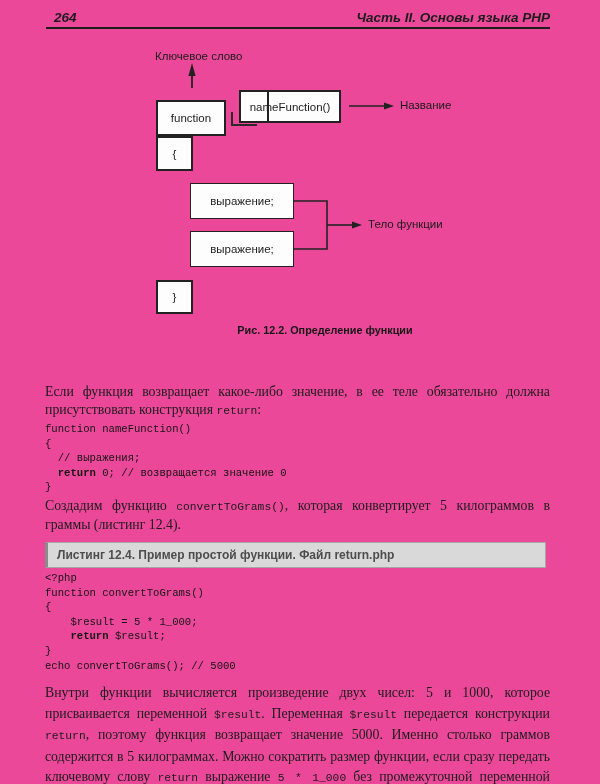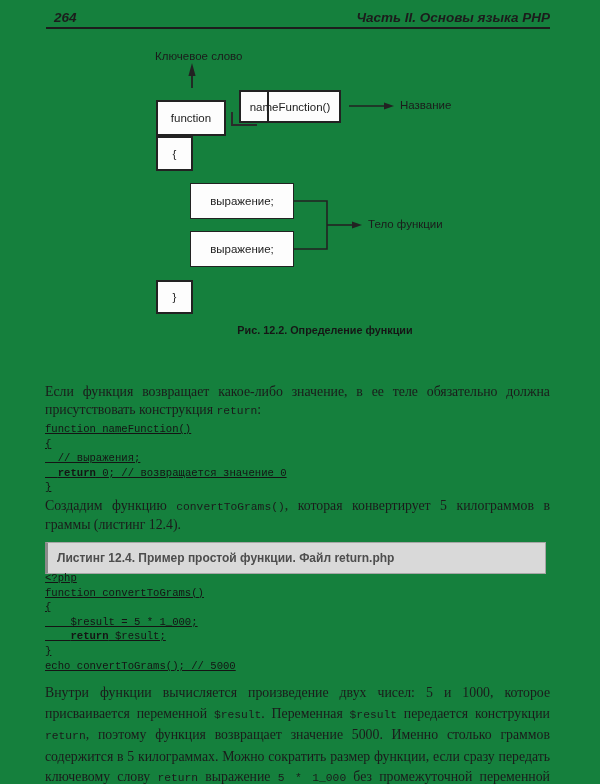--- a/index.html
+++ b/index.html
@@ -1,16 +1,16 @@
 <!DOCTYPE html>
 <html><head>
 <meta charset="utf-8">
 <style>
   html,body{margin:0;padding:0;background:#ffffff;}
-  .page{position:relative;width:600px;height:784px;background:#15803d;overflow:hidden;
+  .page{position:relative;width:600px;height:784px;background:#ec4899;overflow:hidden;
         font-family:"Liberation Serif",serif;color:#1c1c1c;}
 
   
   .hdr-num{position:absolute;left:54px;top:10px;font:italic bold 13.5px "Liberation Sans",sans-serif;}
   .hdr-title{position:absolute;right:50px;top:10px;font:italic bold 13.5px "Liberation Sans",sans-serif;}
   .hdr-rule{position:absolute;left:46px;top:27px;width:504px;height:2px;background:#1d1d1d;}
 
   
   .fig{position:absolute;left:0;top:45px;width:600px;height:302px;
        font-family:"Liberation Sans",sans-serif;font-size:11.5px;}
@@ -33,25 +33,25 @@
 
   
   .para{position:absolute;left:45px;width:505px;margin:0;text-align:justify;
         font-size:13.8px;line-height:18px;color:#1b1b1b;}
   .para code{font-family:"Liberation Mono",monospace;font-size:11.3px;}
   #p3{line-height:20.5px;}
 
   
   .code{position:absolute;left:45px;font-family:"Liberation Mono",monospace;
         font-size:10.6px;line-height:14.6px;color:#141414;}
-  .code .cl{white-space:pre;text-decoration:underline;}
+  .code .cl{white-space:pre;}
   .code b{font-weight:bold;}
 
   
-  .listing-bar{position:absolute;left:45px;top:542px;width:501px;height:32px;box-sizing:border-box;
+  .listing-bar{position:absolute;left:45px;top:542px;width:501px;height:26px;box-sizing:border-box;
                background:#d9d9d9;border:1px solid #a6a6a6;border-left:3px solid #8a8a8a;
                font:bold 12px "Liberation Sans",sans-serif;color:#4d4d4d;
                display:flex;align-items:center;padding-left:9px;}
 </style>
 </head>
 <body>
 
 <div class="page">
 
   <div class="hdr-num">264</div>

